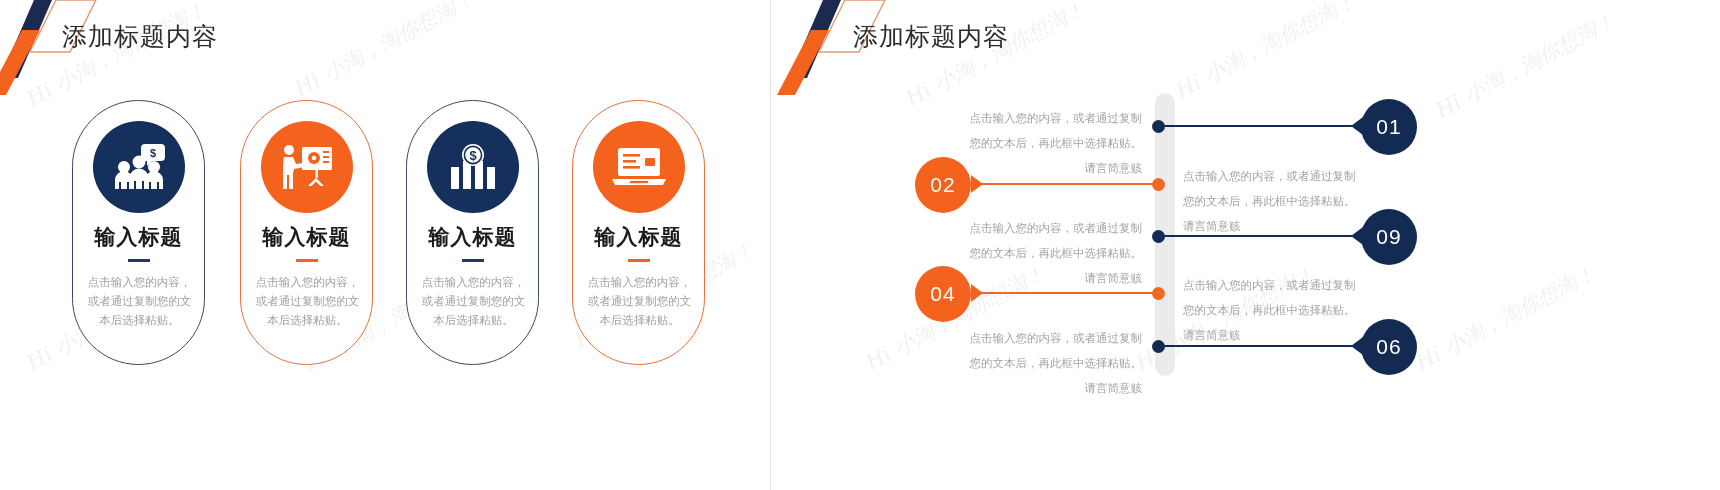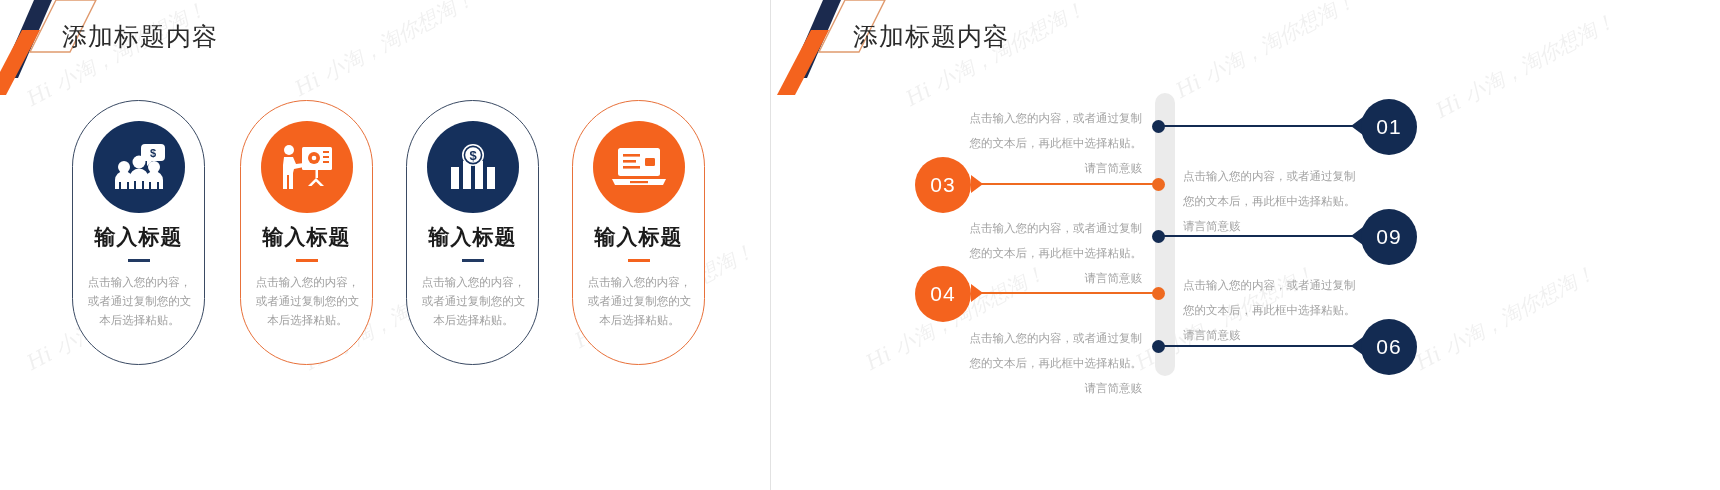--- a/index.html
+++ b/index.html
@@ -363,21 +363,21 @@
 
       <div class="tl-dot navy" style="left:381px; top:120px;"></div>
       <div class="tl-line navy" style="left:390px; top:125px; width:200px;"></div>
       <div class="tl-tip navy-left" style="left:580px; top:117px;"></div>
       <div class="tl-num navy" style="left:590px; top:99px;">01</div>
       <div class="tl-text right-al" style="left:193px; top:106px;">点击输入您的内容，或者通过复制您的文本后，再此框中选择粘贴。请言简意赅</div>
 
       <div class="tl-dot orange" style="left:381px; top:178px;"></div>
       <div class="tl-line orange" style="left:210px; top:183px; width:175px;"></div>
       <div class="tl-tip orange-right" style="left:200px; top:175px;"></div>
-      <div class="tl-num orange" style="left:144px; top:157px;">03</div>
+      <div class="tl-num orange" style="left:144px; top:157px;">02</div>
       <div class="tl-text left-al" style="left:412px; top:164px;">点击输入您的内容，或者通过复制您的文本后，再此框中选择粘贴。请言简意赅</div>
 
       <div class="tl-dot navy" style="left:381px; top:230px;"></div>
       <div class="tl-line navy" style="left:390px; top:235px; width:200px;"></div>
       <div class="tl-tip navy-left" style="left:580px; top:227px;"></div>
       <div class="tl-num navy" style="left:590px; top:209px;">09</div>
       <div class="tl-text right-al" style="left:193px; top:216px;">点击输入您的内容，或者通过复制您的文本后，再此框中选择粘贴。请言简意赅</div>
 
       <div class="tl-dot orange" style="left:381px; top:287px;"></div>
       <div class="tl-line orange" style="left:210px; top:292px; width:175px;"></div>

